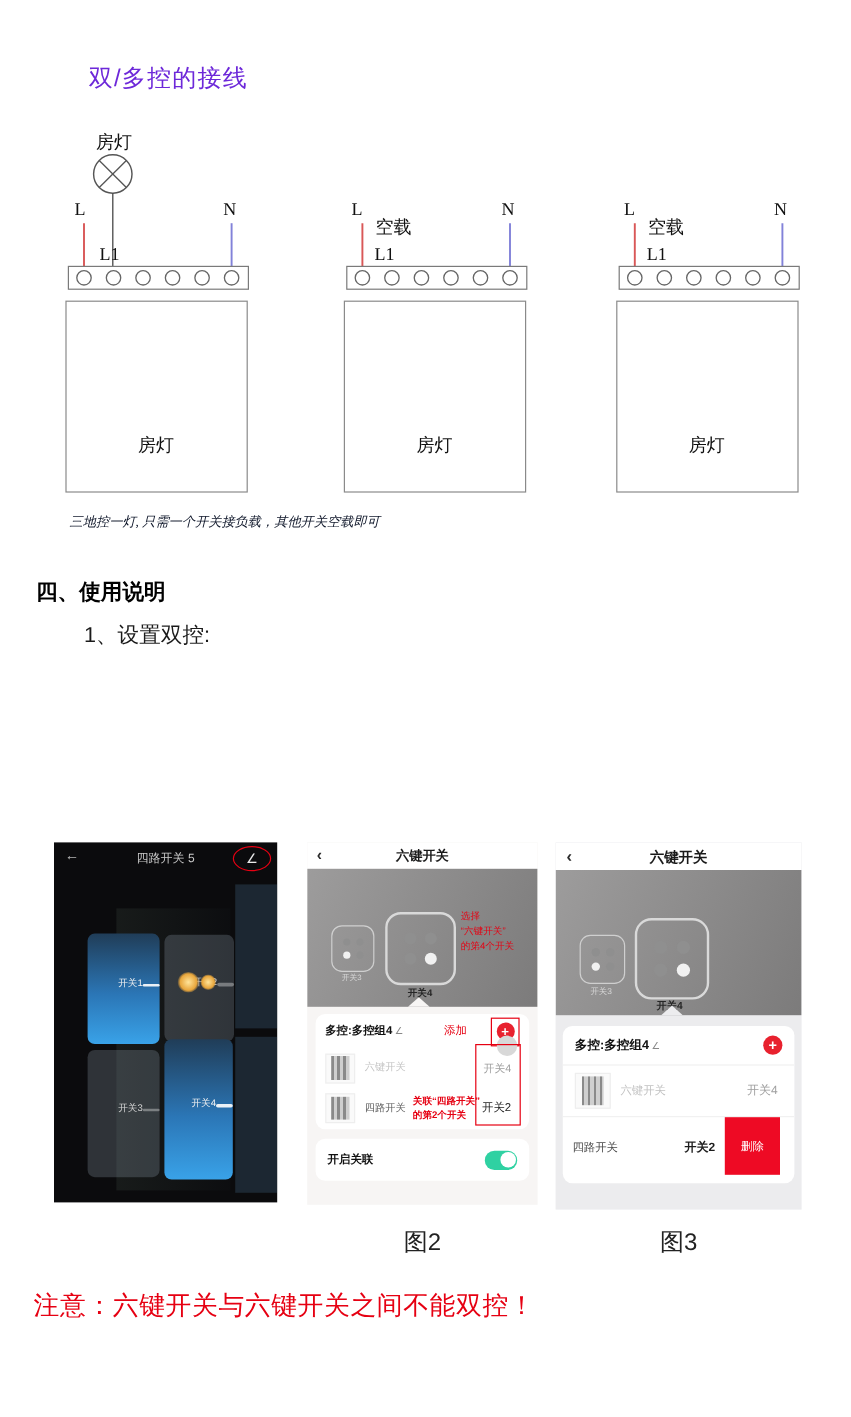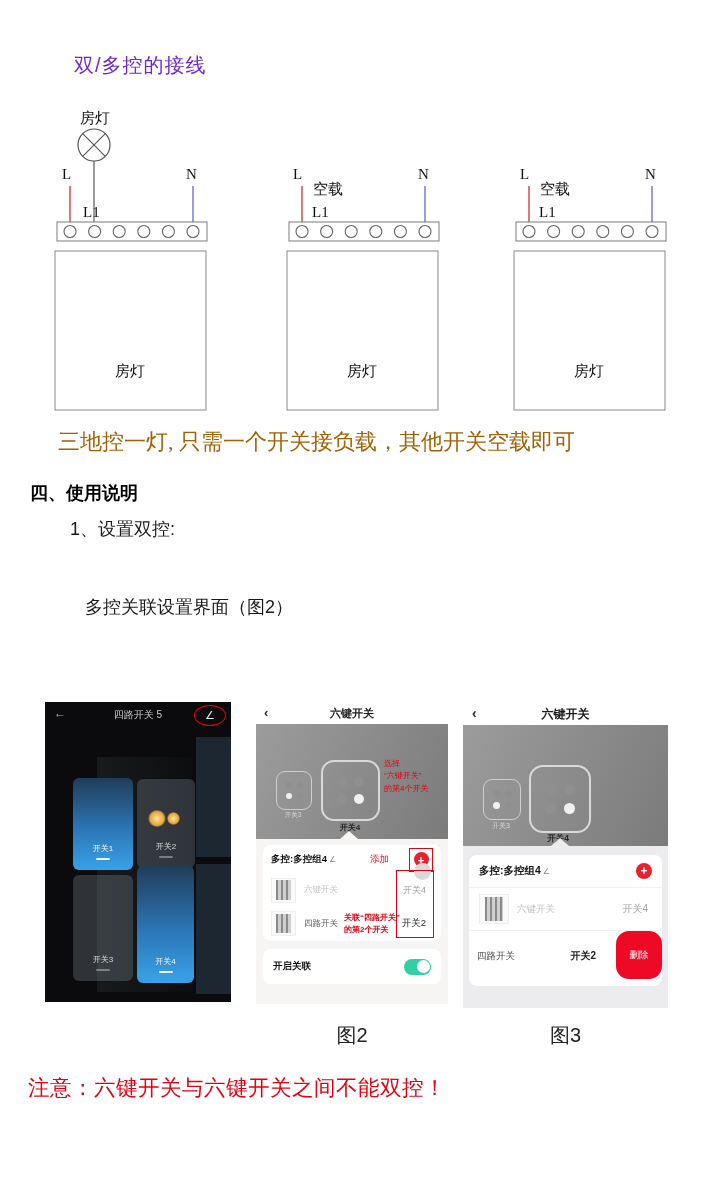--- a/index.html
+++ b/index.html
@@ -4,21 +4,21 @@
 <style>
   html,body{margin:0;padding:0;background:#fff;}
   .page{position:relative;width:709px;height:1181px;background:#fff;overflow:hidden;
         font-family:"Liberation Sans",sans-serif;color:#1a1a1a;}
   .abs{position:absolute;}
 
   
   .wiring-title{left:74px;top:52px;font-size:20px;color:#6d28d9;letter-spacing:1px;}
   .diagram-svg{width:180px;height:315px;}
   .diagram-svg text{font-family:"Liberation Serif",serif;font-size:15px;fill:#111;}
-  .wiring-caption{left:58px;top:427px;font-size:22px;font-family:"Liberation Serif",serif;color:#a16207;}
+  .wiring-caption{left:58px;top:427px;font-size:11px;font-family:"Liberation Serif",serif;color:#0f172a;font-style:italic;}
 
   
   .usage-heading{left:30px;top:481px;font-size:18px;font-weight:bold;color:#000;}
   .usage-step{left:70px;top:517px;font-size:18px;}
   .usage-line{left:85px;font-size:18px;line-height:30px;}
   .inline-edit{display:inline-block;width:25px;height:23px;background:#575757;color:#fff;
                text-align:center;line-height:23px;font-size:13px;border-radius:2px;
                vertical-align:-5px;margin:0 3px;}
 
   
@@ -45,21 +45,21 @@
   .toggle::after{content:"";position:absolute;right:1.5px;top:1.5px;width:13px;height:13px;background:#fff;border-radius:50%;}
   .fig-caption{top:1022px;font-size:20px;color:#222;text-align:center;}
   .note-text{left:28px;top:1073px;font-size:21.5px;color:#e60012;letter-spacing:0.5px;}
 
   
   .p1{left:45px;top:702px;width:186px;height:300px;background:#0b0b0d;}
   .p1 .ptitle{top:6px;font-size:10px;color:#c9c9c9;font-weight:normal;}
   .p1 .backch{left:9px;top:4px;color:#b5b5b5;font-size:12px;font-weight:normal;}
   .editring{position:absolute;right:5px;top:3px;width:30px;height:19px;border:1.6px solid #e60012;
             border-radius:50%;display:flex;align-items:center;justify-content:center;color:#eaeaea;font-size:11px;}
-  .swcard{position:absolute;border-radius:6px;display:flex;flex-direction:column;align-items:center;justify-content:flex-end;padding-bottom:10px;box-sizing:border-box;}
+  .swcard{position:absolute;border-radius:6px;display:flex;flex-direction:row;align-items:center;justify-content:flex-end;padding-bottom:10px;box-sizing:border-box;}
   .swcard .lbl{font-size:8px;color:#f2f2f2;}
   .swcard .bar{width:14px;height:2.5px;border-radius:2px;background:rgba(255,255,255,.9);margin-top:4px;}
   .swcard.on{background:linear-gradient(180deg,#203d58 0%,#2b76b6 55%,#39a2e8 100%);}
   .swcard.off{background:rgba(150,165,180,0.26);}
   .swcard.off .lbl{color:#d8d8d8;}
   .swcard.off .bar{background:rgba(255,255,255,.35);}
   .glow{position:absolute;border-radius:50%;background:radial-gradient(circle,#ffe49a 0%,#e8a63c 55%,rgba(120,70,0,0) 75%);}
   .pane{position:absolute;background:rgba(70,105,135,.30);}
   .curtain{position:absolute;background:linear-gradient(90deg,rgba(90,110,95,.16),rgba(40,60,70,.05));}
 
@@ -101,22 +101,22 @@
   .p3 .grouprow{height:33px;padding:0 10px;border-bottom:1px solid #f1f1f1;box-sizing:border-box;}
   .p3 .groupname{font-size:10.5px;}
   .p3 .plusbtn{width:16px;height:16px;font-size:12px;margin-left:auto;}
   .p3 .row1{height:43px;padding:0 10px;border-bottom:1px solid #f1f1f1;box-sizing:border-box;}
   .p3 .thumb{width:28px;height:28px;}
   .p3 .rowname-dim{font-size:9.5px;}
   .p3 .rowright-dim{font-size:10px;margin-right:4px;}
   .p3 .row2{position:relative;height:53px;}
   .r2name{position:absolute;left:8px;top:19px;font-size:9.5px;color:#4a4a4a;}
   .r2sw{position:absolute;right:66px;top:18px;font-size:10px;font-weight:bold;color:#1c1c1c;}
-  .delbtn{position:absolute;right:0;top:0;width:46px;height:48px;background:#ee0a24;color:#fff;
-          display:flex;align-items:center;justify-content:center;font-size:9.5px;border-radius:13px;}
+  .delbtn{position:absolute;right:12px;top:0;width:46px;height:48px;background:#ee0a24;color:#fff;
+          display:flex;align-items:center;justify-content:center;font-size:9.5px;}
 </style>
 </head>
 <body>
 
 <div class="page">
 
   <div class="abs wiring-title">双/多控的接线</div>
 
   <svg class="abs diagram-svg" style="left:40px;top:100px;" viewBox="0 0 180 315">
     <text x="40" y="23">房灯</text>
@@ -181,21 +181,20 @@
         <circle cx="153" cy="131.5" r="6"></circle>
     </g>
     <rect x="15" y="151" width="151" height="159" fill="none" stroke="#8a8a8a"></rect>
     <text x="75" y="276">房灯</text>
   </svg>
 
   <div class="abs wiring-caption">三地控一灯, 只需一个开关接负载，其他开关空载即可</div>
 
   <div class="abs usage-heading">四、使用说明</div>
   <div class="abs usage-step">1、设置双控:</div>
-  <div class="abs usage-line" style="top:592px;">多控关联设置界面（图2）</div>
 
   <div class="abs phone p1">
     <div class="curtain" style="left:52px;top:55px;width:95px;height:235px;"></div>
     <div class="pane" style="left:151px;top:35px;width:35px;height:120px;"></div>
     <div class="pane" style="left:151px;top:162px;width:35px;height:130px;"></div>
     <span class="backch">←</span>
     <div class="ptitle">四路开关 5</div>
     <span class="editring">
         <span>∠</span>
       </span>

